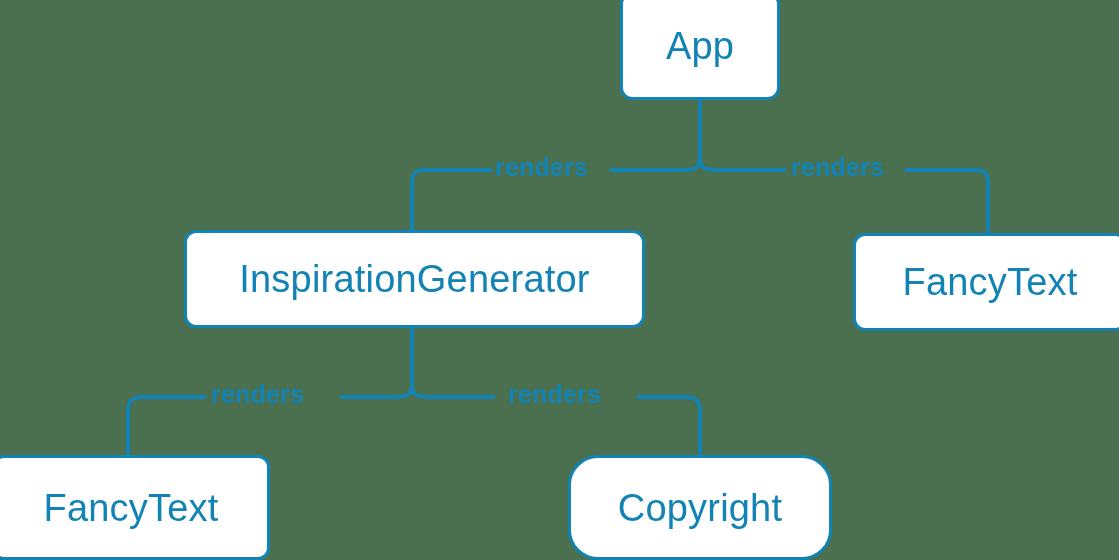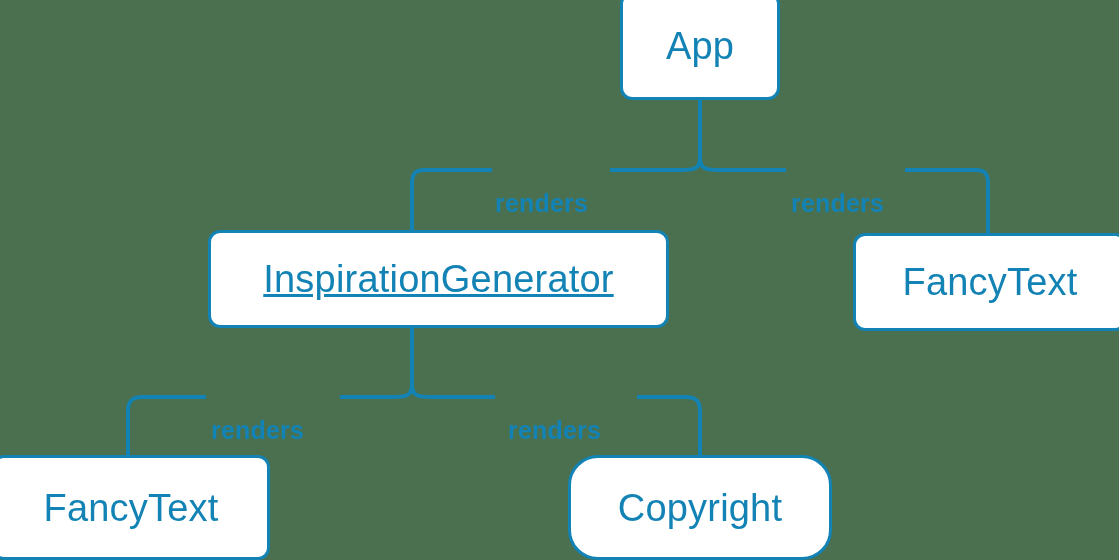--- a/index.html
+++ b/index.html
@@ -45,25 +45,24 @@
     line-height: 1;
   }
   .edge-label {
     position: absolute;
     color: #1283b4;
     font-size: 25px;
     font-weight: 600;
     letter-spacing: 0.2px;
     white-space: nowrap;
     line-height: 1;
-    margin-top: 36px;
   }
   
   #node-app        { left: 620px; top: -8px;  width: 160px; height: 108px; }
-  #node-inspgen    { left: 208px; top: 230px; width: 461px; height: 98px; text-decoration: underline; }
+  #node-inspgen    { left: 184px; top: 230px; width: 461px; height: 98px; }
   #node-fancy-right{ left: 853px; top: 233px; width: 274px; height: 98px; }
   #node-fancy-left { left: -8px;  top: 455px; width: 278px; height: 105px; }
   #node-copyright  { left: 568px; top: 455px; width: 264px; height: 105px; border-radius: 30px; }
 
   
   #label-renders-1 { left: 495px; top: 155px; }
   #label-renders-2 { left: 791px; top: 155px; }
   #label-renders-3 { left: 211px; top: 382px; }
   #label-renders-4 { left: 508px; top: 382px; }
 </style>

